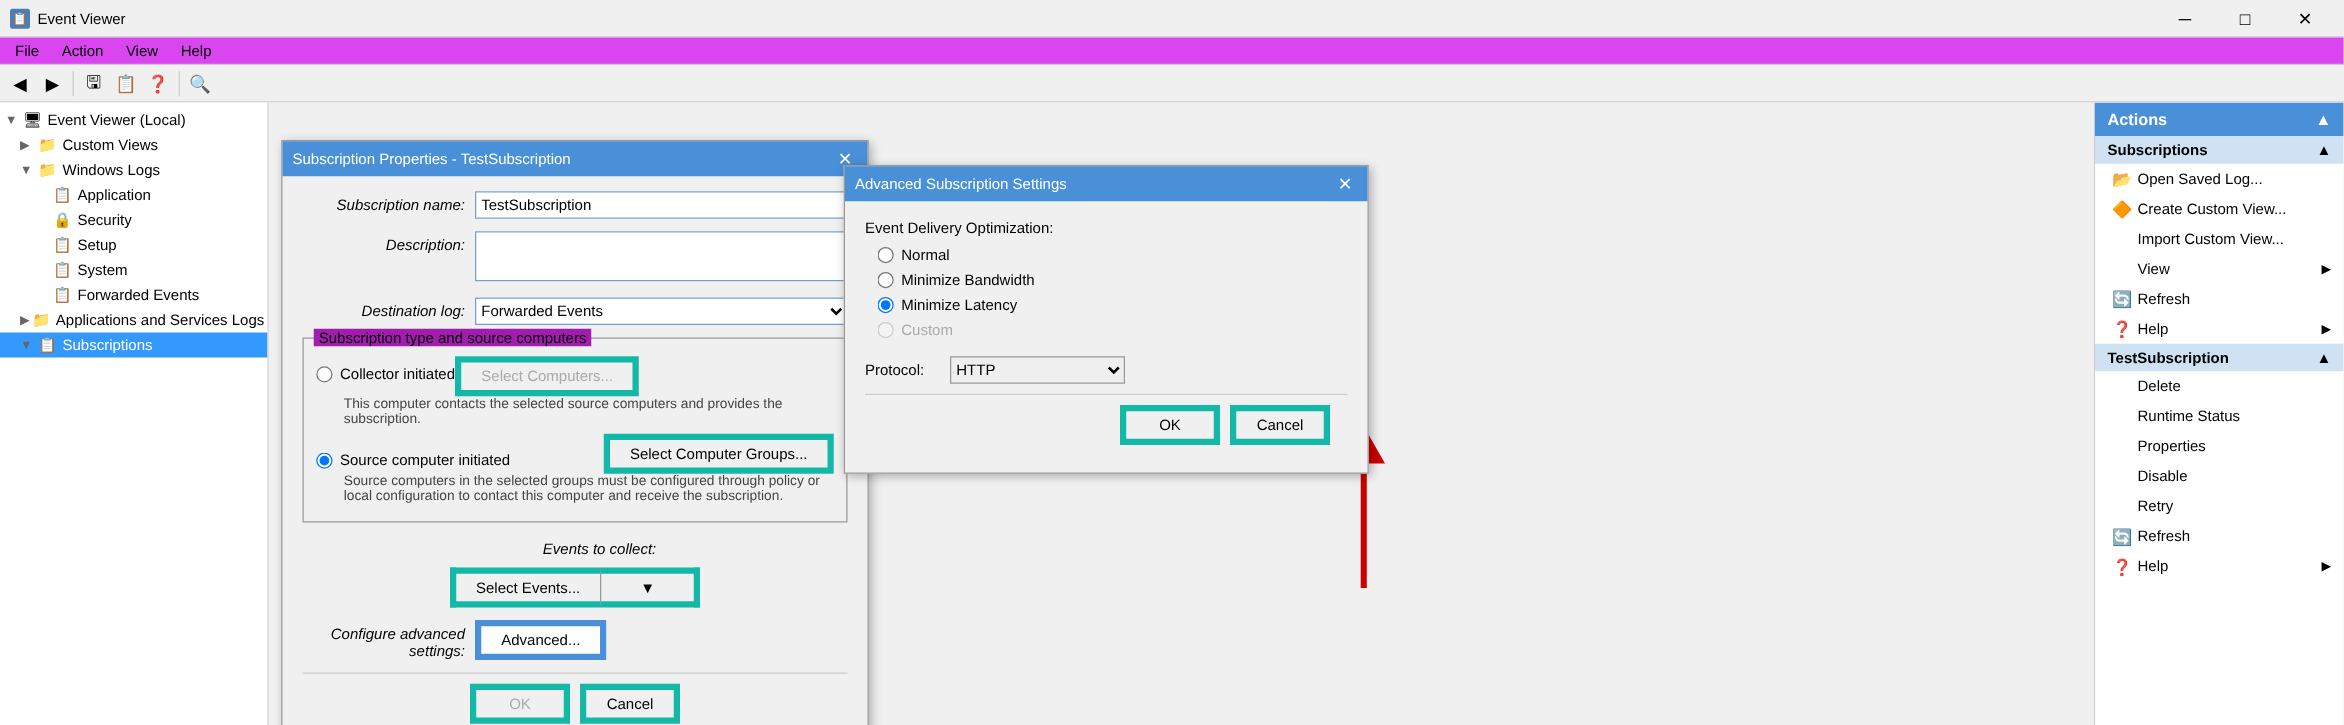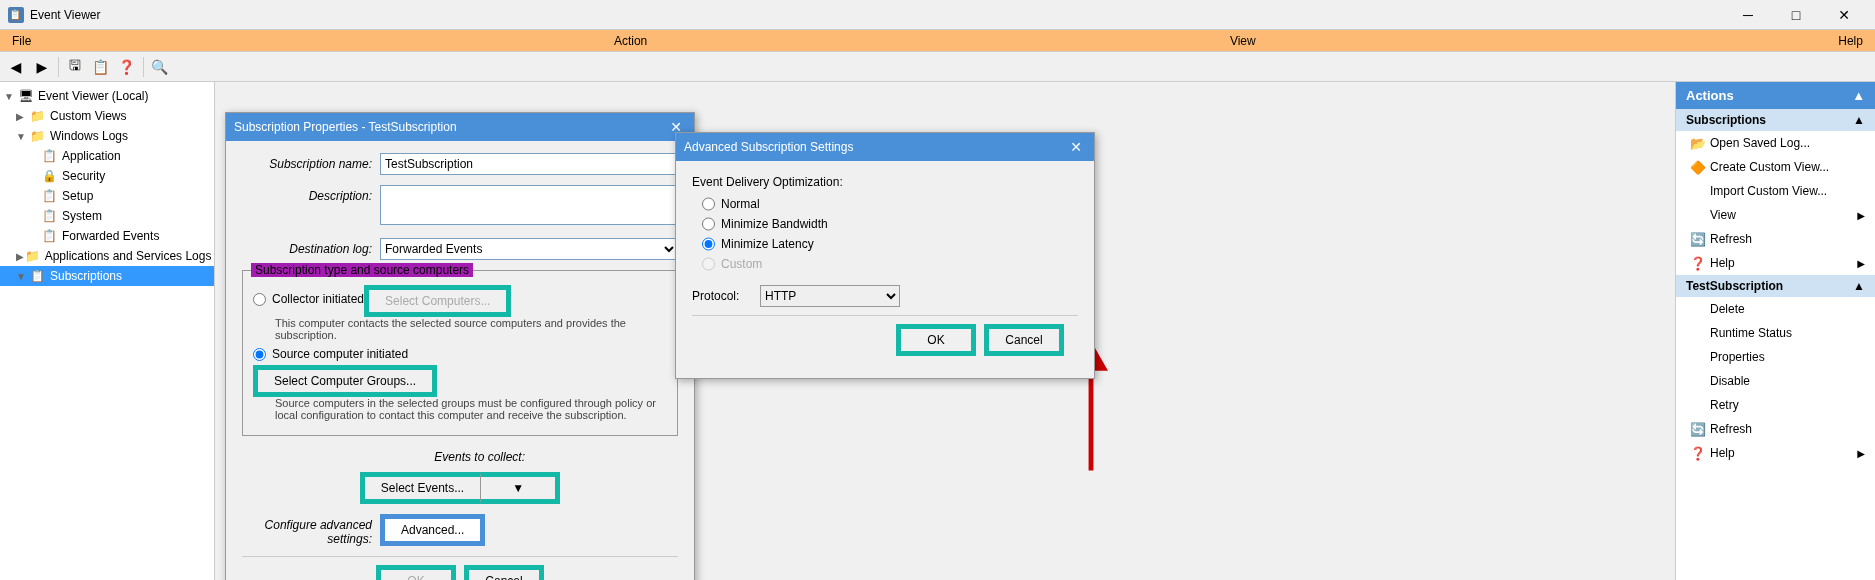--- a/index.html
+++ b/index.html
@@ -15,28 +15,27 @@
       border-bottom: 1px solid #ccc;
       justify-content: space-between;
     }
     .title-bar-left { display: flex; align-items: center; gap: 6px; }
     .title-bar-icon { width: 16px; height: 16px; background: #4a7eb5; border-radius: 2px; display: flex; align-items: center; justify-content: center; color: white; font-size: 10px; }
     .title-bar-controls { display: flex; gap: 2px; }
     .title-btn { width: 46px; height: 30px; border: none; background: transparent; font-size: 14px; cursor: pointer; display: flex; align-items: center; justify-content: center; }
 
     
     .menu-bar {
-      background: #fdba74;
+      background: #d946ef;
       height: 22px;
       display: flex;
       align-items: center;
       padding: 0 4px;
       border-bottom: 1px solid #ccc;
       gap: 2px;
-      justify-content: space-between;
     }
     .menu-item { padding: 2px 8px; font-size: 12px; cursor: pointer; border-radius: 2px; }
 
     
     .toolbar {
       background: #f0f0f0;
       height: 30px;
       display: flex;
       align-items: center;
       padding: 0 4px;
@@ -371,21 +370,21 @@
 
           <div style="display: flex; align-items: center; justify-content: flex-start; margin-top: 6px;">
             <div class="radio-row">
               <input type="radio" name="subtype" style="">
               <span class="radio-label">Collector initiated</span>
             </div>
             <button class="btn" disabled="" style="color:#aaa;">Select Computers...</button>
           </div>
           <div class="radio-desc">This computer contacts the selected source computers and provides the subscription.</div>
 
-          <div style="display: flex; align-items: flex-start; justify-content: space-between; margin-top: 4px; flex-direction: column;">
+          <div style="display: flex; align-items: flex-end; justify-content: space-between; margin-top: 4px;">
             <div class="radio-row">
               <input type="radio" name="subtype" checked="" style="">
               <span class="radio-label">Source computer initiated</span>
             </div>
             <button class="btn">Select Computer Groups...</button>
           </div>
           <div class="radio-desc">Source computers in the selected groups must be configured through policy or<br>local configuration to contact this computer and receive the subscription.</div>
         </div>
 
         <div class="form-row" style="align-items: center; flex-direction: column;">

